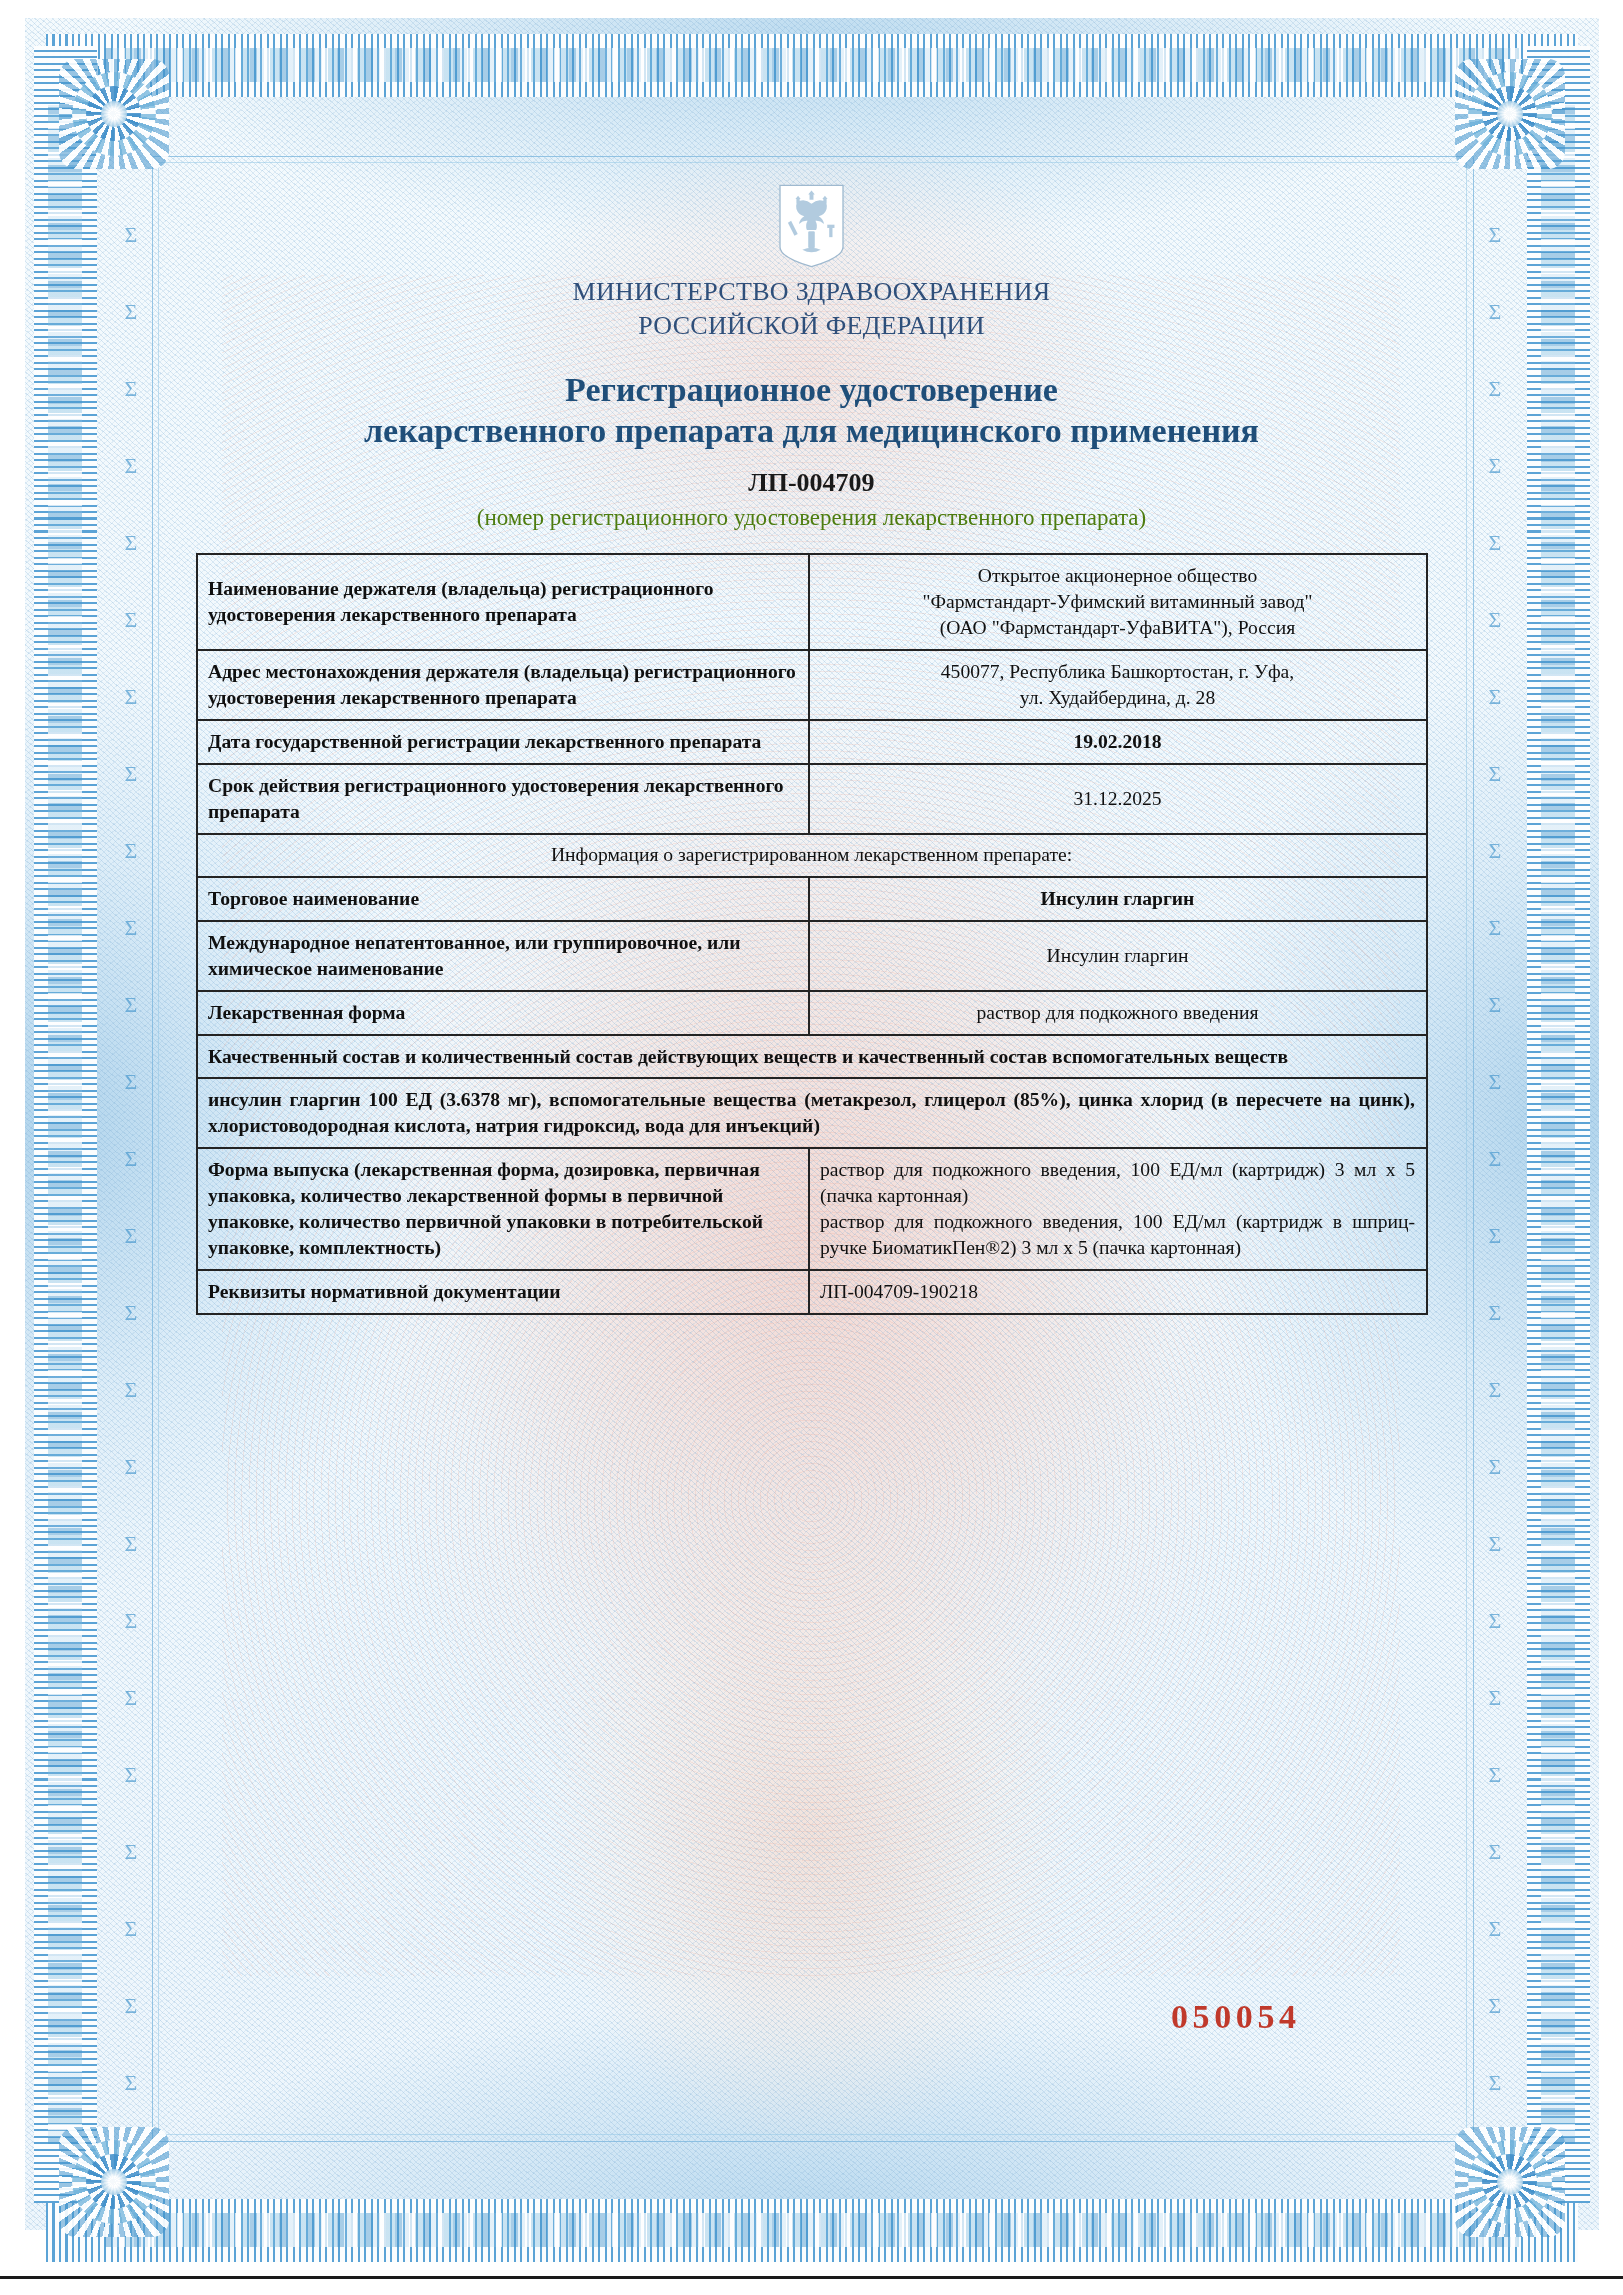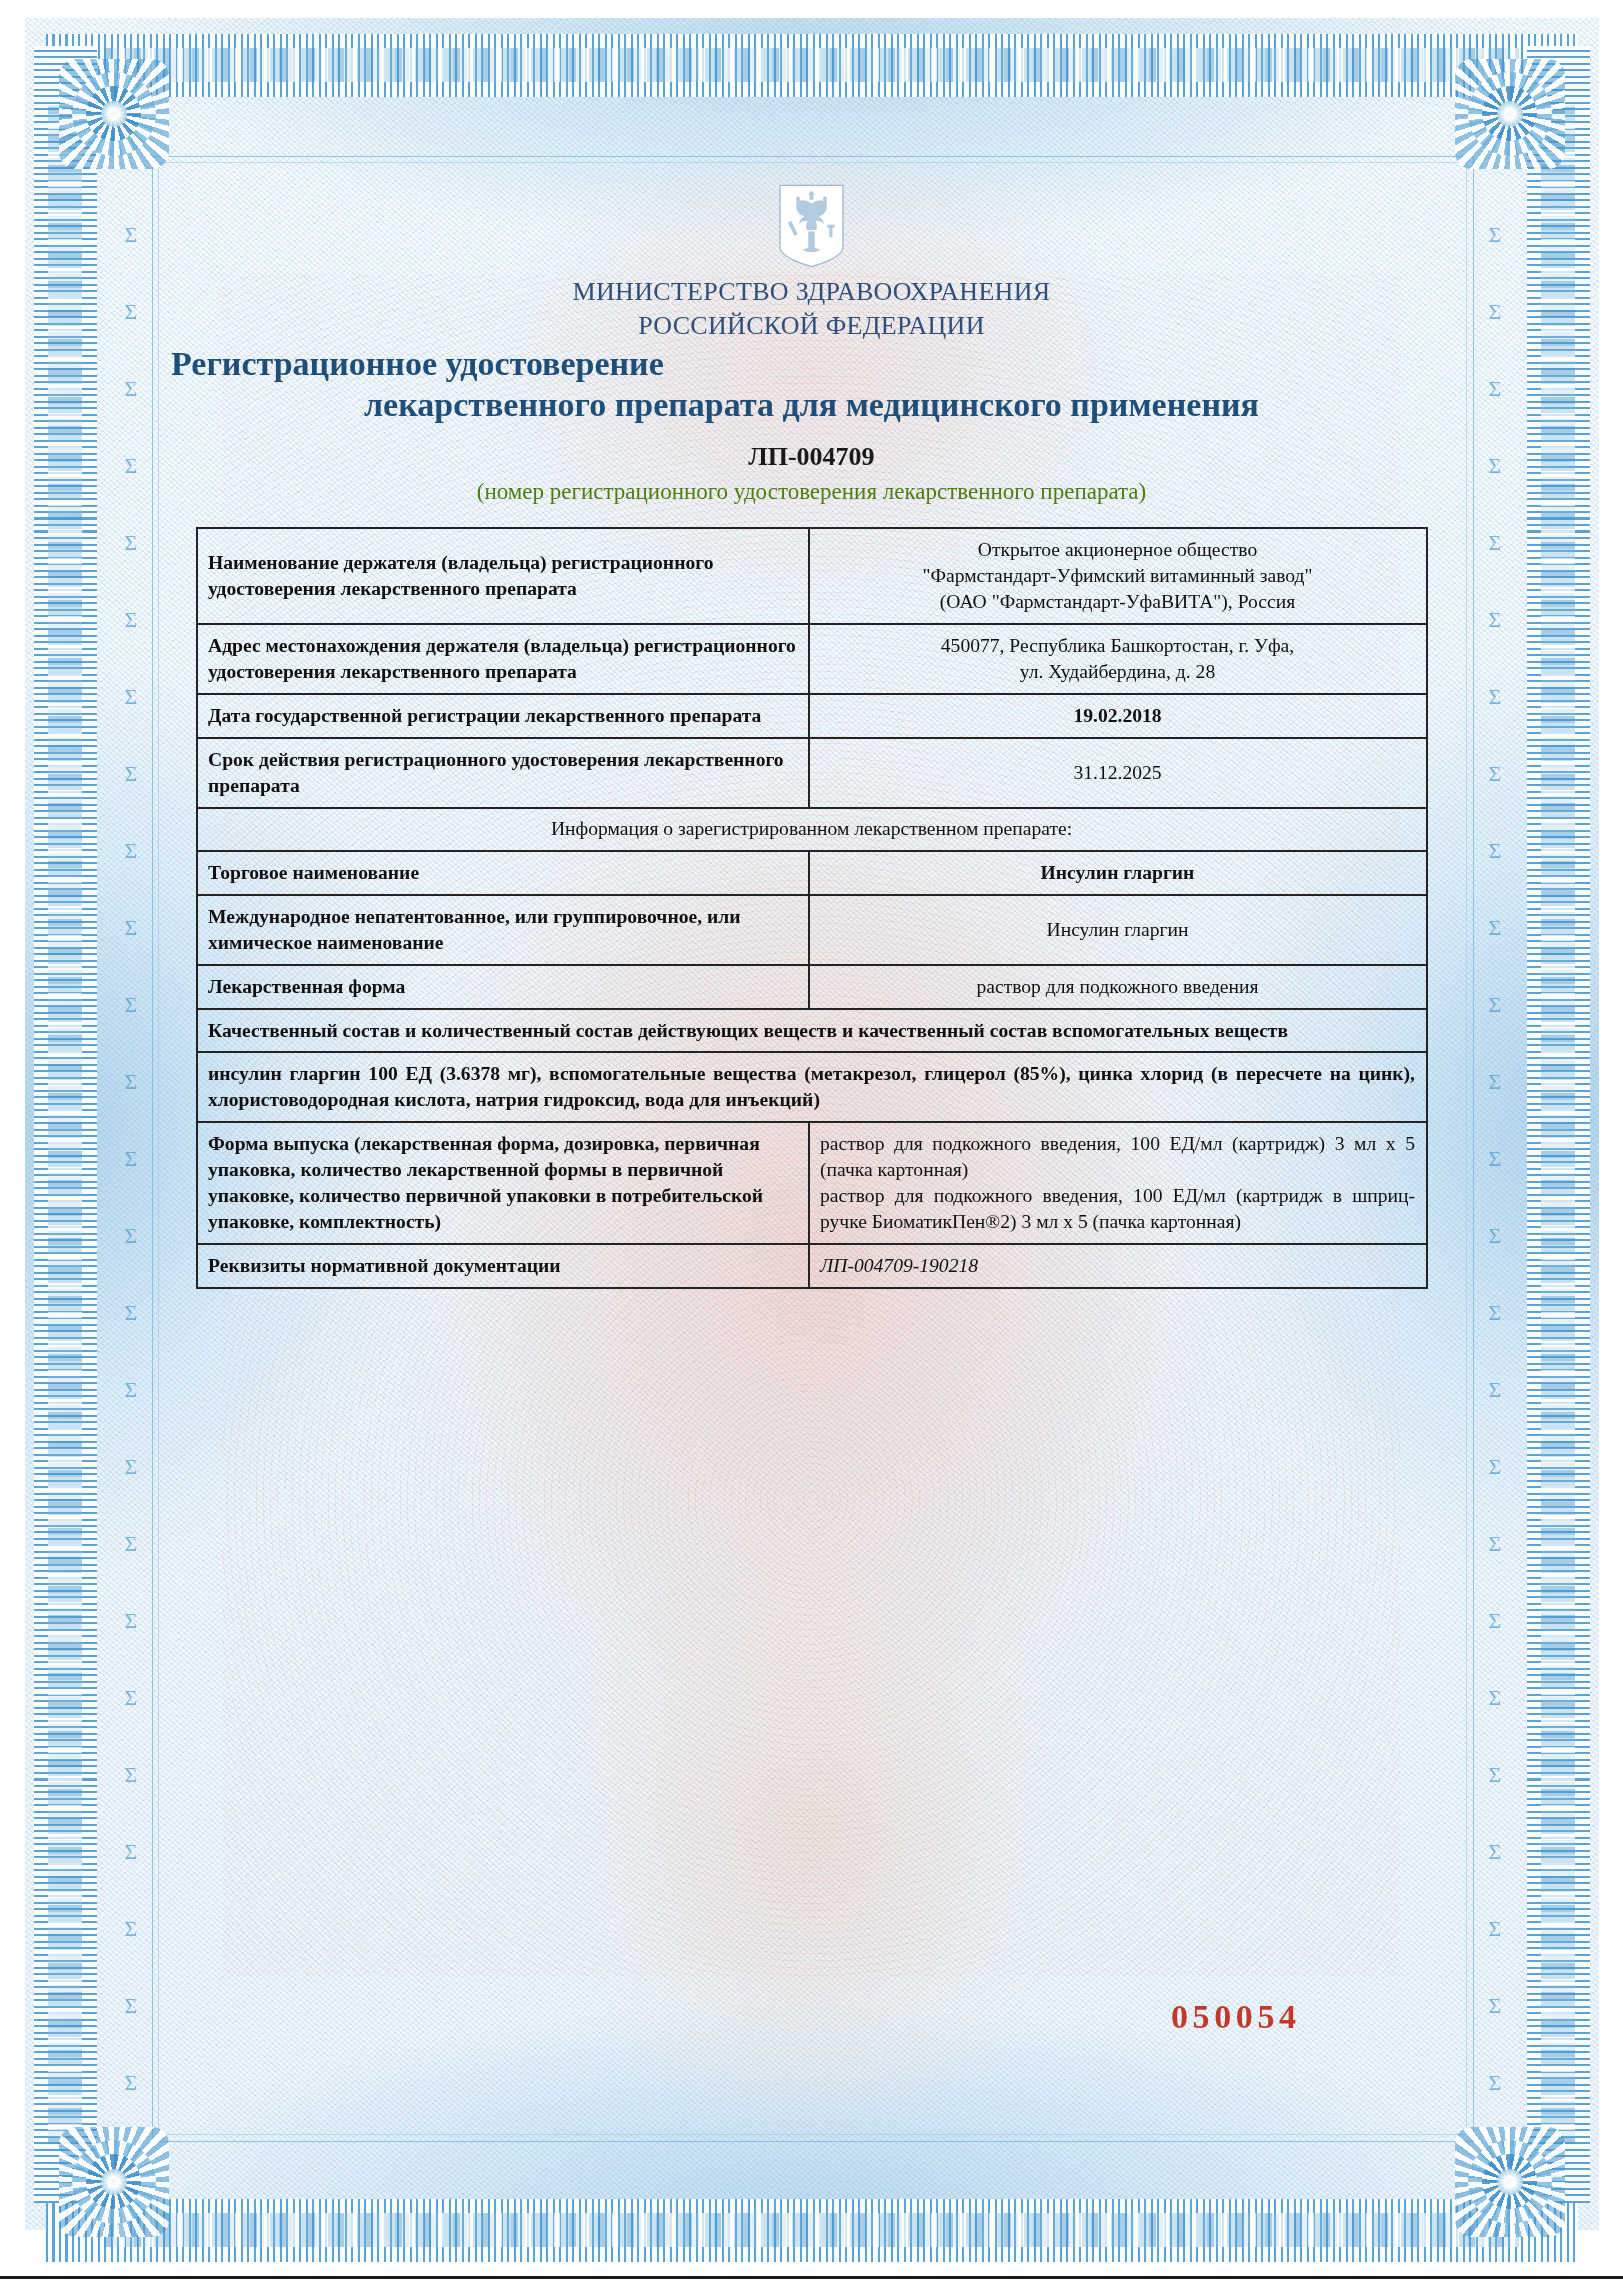--- a/index.html
+++ b/index.html
@@ -95,22 +95,22 @@
   #sig-right{left:1480px;top:196px;height:1898px;}
 
   
   #content{position:absolute;left:171px;top:171px;width:1281px;}
 
   #emblem{width:71px;height:84px;margin:13px auto 6.5px auto;display:block;}
 
   .ministry{text-align:center;color:#2f4f7a;font-size:26px;line-height:34px;
      font-family:"Liberation Serif",serif;letter-spacing:0.3px;}
 
-  .title1{color:#1f4e79;font-weight:bold;font-size:34px;
-     line-height:41px;}
+  .title1{text-align:center;color:#1f4e79;font-weight:bold;font-size:34px;
+     margin-top:26px;line-height:41px;}
   .title2{text-align:center;color:#1f4e79;font-weight:bold;font-size:34px;
      line-height:41px;}
   .regno{text-align:center;color:#1a1a1a;font-weight:bold;font-size:26px;margin-top:17px;}
   .regcap{text-align:center;color:#4d7c0f;font-size:23px;margin-top:7.9px;}
 
   
   table.reg{border-collapse:collapse;width:1184px;margin:22px auto 0 auto;
      table-layout:fixed;}
   table.reg td{border:2px solid #232323;vertical-align:middle;padding:7.9px 10.5px;
      font-size:19.6px;line-height:26px;color:#101010;}
@@ -303,21 +303,21 @@
           <td class="full left" colspan="2" style="text-align:justify;">инсулин гларгин 100 ЕД (3.6378 мг), вспомогательные вещества (метакрезол, глицерол (85%), цинка хлорид (в пересчете на цинк), хлористоводородная кислота, натрия гидроксид, вода для инъекций)</td>
         </tr>
 
         <tr>
           <td class="lbl">Форма выпуска (лекарственная форма, дозировка, первичная упаковка, количество лекарственной формы в первичной упаковке, количество первичной упаковки в потребительской упаковке, комплектность)</td>
           <td class="val just nowrapnone">раствор для подкожного введения, 100 ЕД/мл (картридж) 3 мл x 5 (пачка картонная)
 раствор для подкожного введения, 100 ЕД/мл (картридж в шприц-ручке БиоматикПен®2) 3 мл x 5 (пачка картонная)</td>
         </tr>
         <tr>
           <td class="lbl">Реквизиты нормативной документации</td>
-          <td class="val" style="text-align:left;font-style:italic;">ЛП-004709-190218</td>
+          <td class="val" style="text-align:left;">ЛП-004709-190218</td>
         </tr>
       </tbody>
     </table>
   </div>
 
   <div id="serial">050054</div>
 </div>
 
 <div id="botline"></div>
 

